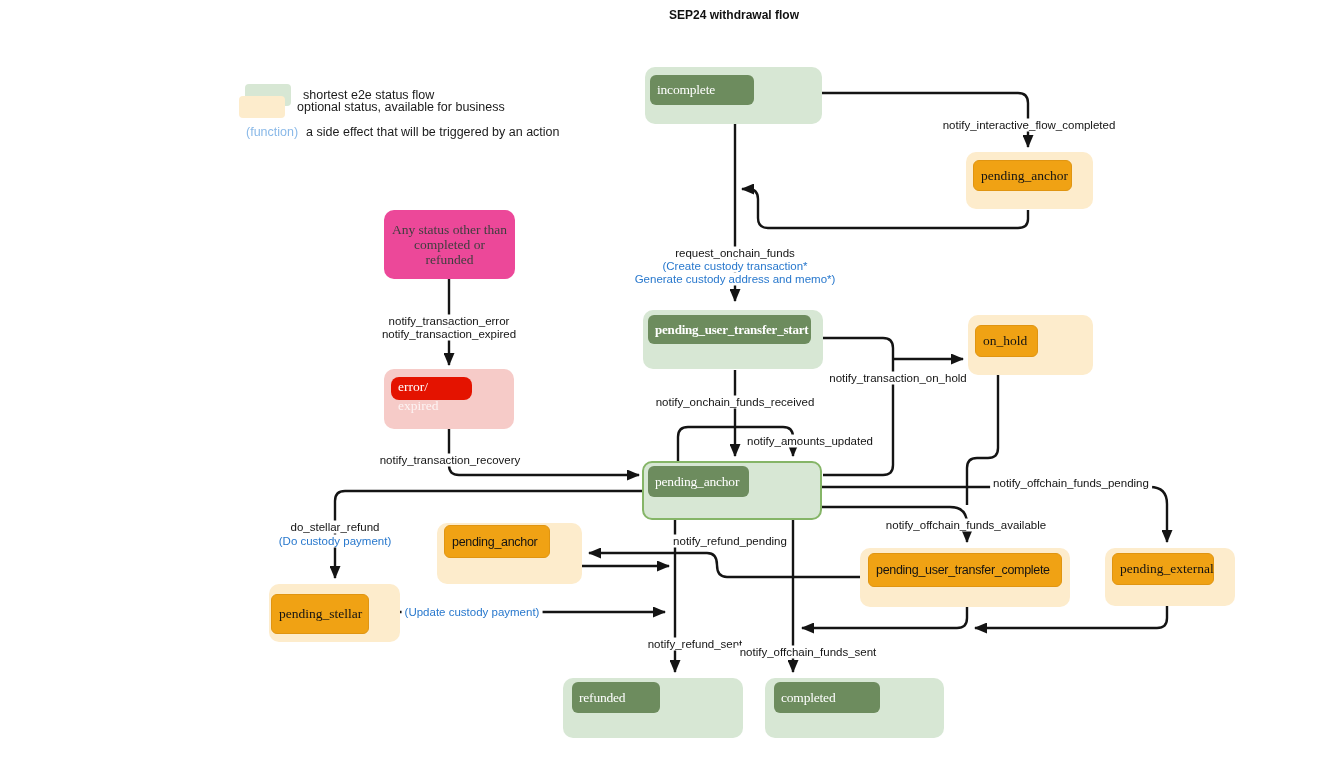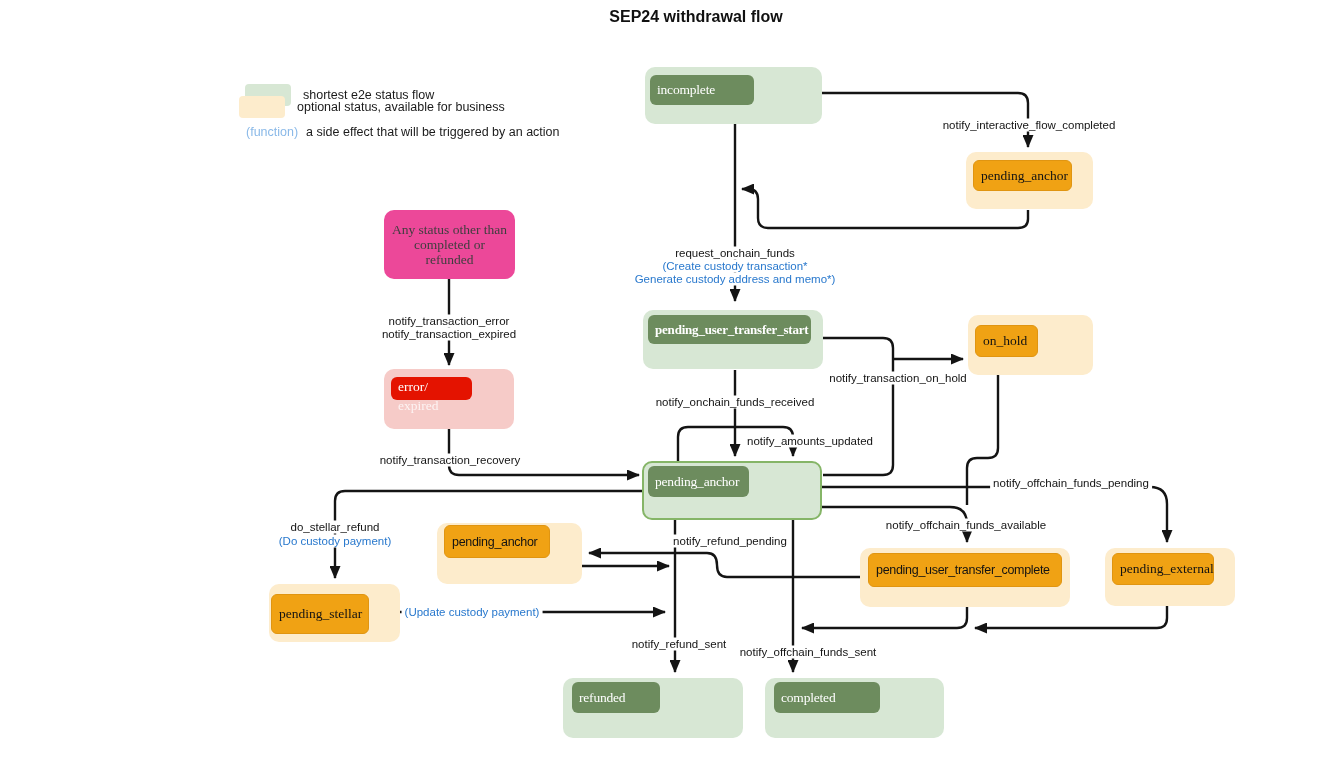--- a/index.html
+++ b/index.html
@@ -12,28 +12,28 @@
   .node.yellow{background:#fdeccc;}
   .node.pink{background:#f6cbc8;}
   .inner{position:absolute;border-radius:6px;z-index:3;display:flex;align-items:center;
          padding-left:7px;white-space:nowrap;box-sizing:border-box;}
   .inner.dkgreen{background:#6d8c5e;color:#ffffff;font-family:"Liberation Serif",serif;
                  font-size:13.5px;letter-spacing:-0.2px;}
   .inner.orange{background:#f0a214;border:1px solid #e09511;color:#131313;
                 font-family:"Liberation Serif",serif;font-size:13.5px;}
   .inner.orange.sans{font-family:"Liberation Sans",sans-serif;font-size:12.5px;letter-spacing:-0.3px;}
   .inner.red{background:#e41300;color:#ffffff;font-family:"Liberation Serif",serif;
-             font-size:13.5px;align-items:flex-start;padding-top:2px;}
+             font-size:13.5px;align-items:flex-start;padding-top:2px;border-radius:8px;}
   .overflow-line{position:absolute;z-index:3;color:rgba(255,255,255,0.78);
                  font-family:"Liberation Serif",serif;font-size:13.5px;}
   .lbl{position:absolute;transform:translate(-50%,-50%);z-index:4;background:#ffffff;
        padding:0 3px;font-size:11.5px;color:#141414;white-space:nowrap;line-height:13px;}
   .lbl.blue{color:#2878cd;}
-  .title{position:absolute;left:696px;top:8px;transform:translateX(-50%);z-index:4;
-         font-size:16px;font-weight:bold;color:#111;white-space:nowrap;}
+  .title{position:absolute;left:734px;top:8px;transform:translateX(-50%);z-index:4;
+         font-size:12px;font-weight:bold;color:#111;white-space:nowrap;}
   .legend-row{position:absolute;z-index:4;display:flex;align-items:center;font-size:12.5px;color:#1a1a1a;}
   .swatch{width:46px;height:22px;border-radius:4px;margin-right:12px;}
   .swatch.green{background:#d7e7d4;}
   .swatch.yellow{background:#fdeccc;}
   .fn-token{color:#8ab9e8;margin-right:8px;font-size:12.5px;}
   .note{position:absolute;left:384px;top:210px;width:131px;height:69px;border-radius:10px;
         background:#ec4899;z-index:2;display:flex;align-items:center;justify-content:center;
         text-align:center;font-family:"Liberation Serif",serif;font-size:13.5px;color:#3e3e3e;
         line-height:1.12;}
   .note span{display:block;width:118px;}
@@ -174,17 +174,17 @@
 
   <div class="lbl" style="left:966px;top:525px;">notify_offchain_funds_available</div>
 
   <div class="lbl" style="left:730px;top:541px;">notify_refund_pending</div>
 
   <div class="lbl" style="left:335px;top:527px;">do_stellar_refund</div>
   <div class="lbl blue" style="left:335px;top:541px;">(Do custody payment)</div>
 
   <div class="lbl blue" style="left:472px;top:612px;">(Update custody payment)</div>
 
-  <div class="lbl" style="left:679px;top:644px;">notify_refund_sent</div>
+  <div class="lbl" style="left:695px;top:644px;">notify_refund_sent</div>
 
   <div class="lbl" style="left:808px;top:652px;">notify_offchain_funds_sent</div>
 
 </div>
 
 </body></html>

